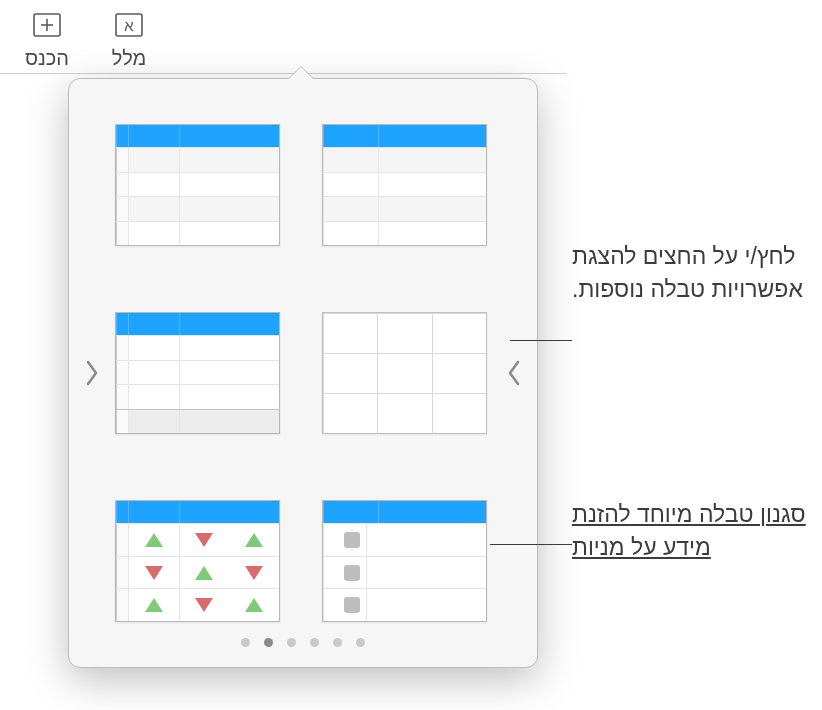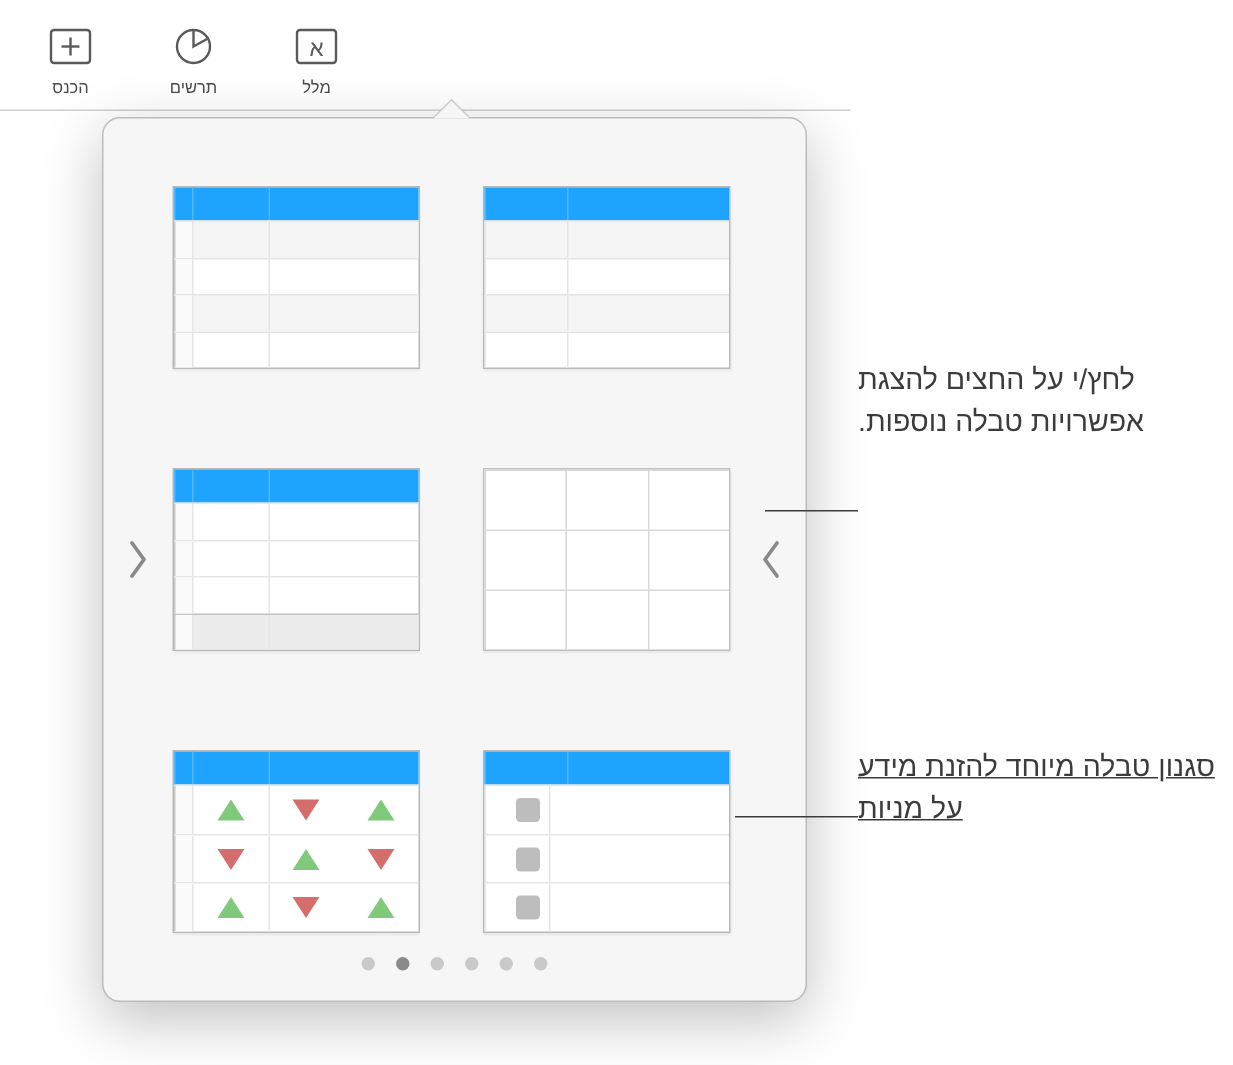--- a/index.html
+++ b/index.html
@@ -42,21 +42,21 @@
 }
 .toolbar-icon {
   width: 34px;
   height: 28px;
   display: flex;
   align-items: center;
   justify-content: center;
   color: #5a5a5a;
 }
 .toolbar-label {
-  font-size: 11px;
+  font-size: 20px;
   color: #4a4a4a;
   margin-top: 8px;
 }
 
 
 .popover {
   position: absolute;
   top: 78px;
   right: 284px;
   width: 470px;
@@ -180,21 +180,21 @@
 }
 .tri.up { border-bottom:14px solid #7fc97a; }
 .tri.down { border-top:14px solid #d66d6d; }
 .thumb.v6 .row .cell.sidecol { flex:0 0 12px; background:#fafafa; border-left:1px solid #c8c8c8; }
 
 
 .callout {
   position: absolute;
   text-align: left;
   direction: rtl;
-  font-size: 19px;
+  font-size: 23px;
   color: #3c3c3c;
   line-height: 1.45;
 }
 .callout-line {
   position: absolute;
   height: 1px;
   background: #3c3c3c;
 }
 .c1 { top: 240px; right: 5px; width: 245px; }
 .l1 { top: 340px; right: 250px; width: 62px; }
@@ -211,29 +211,20 @@
       <svg width="30" height="26" viewBox="0 0 30 26" fill="none" stroke="#5a5a5a" stroke-width="1.6">
         <rect x="2" y="2" width="26" height="22" rx="2"></rect>
         <line x1="15" y1="7" x2="15" y2="19"></line>
         <line x1="9" y1="13" x2="21" y2="13"></line>
       </svg>
     </span>
     <span class="toolbar-label">הכנס</span>
   </div>
 
 
-  <div class="toolbar-item">
-    <span class="toolbar-icon">
-      <svg width="28" height="28" viewBox="0 0 28 28" fill="none" stroke="#5a5a5a" stroke-width="1.6">
-        <circle cx="14" cy="14" r="11"></circle>
-        <path d="M14 3 L14 14 L23 9"></path>
-      </svg>
-    </span>
-    <span class="toolbar-label">תרשים</span>
-  </div>
 
   <div class="toolbar-item">
     <span class="toolbar-icon">
       <svg width="30" height="26" viewBox="0 0 30 26" fill="none" stroke="#5a5a5a" stroke-width="1.6">
         <rect x="2" y="2" width="26" height="22" rx="2"></rect>
         <text x="15" y="19" text-anchor="middle" font-size="15" fill="#5a5a5a" stroke="none" font-family="Arial">א</text>
       </svg>
     </span>
     <span class="toolbar-label">מלל</span>
   </div>

